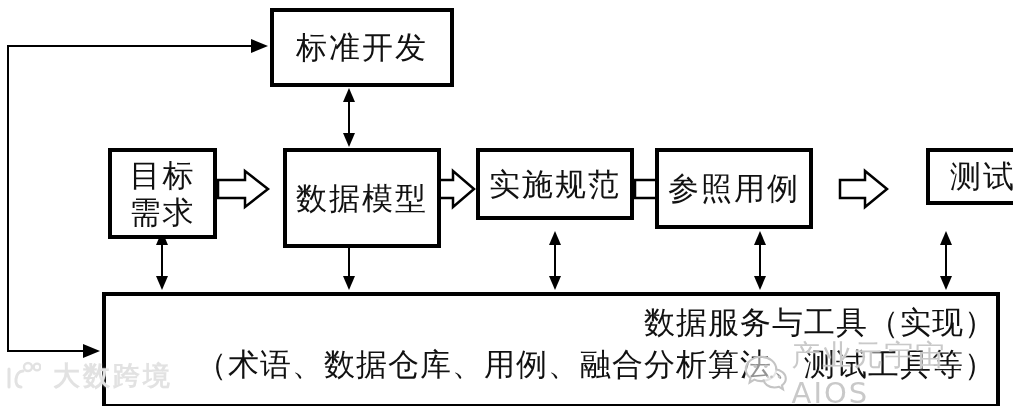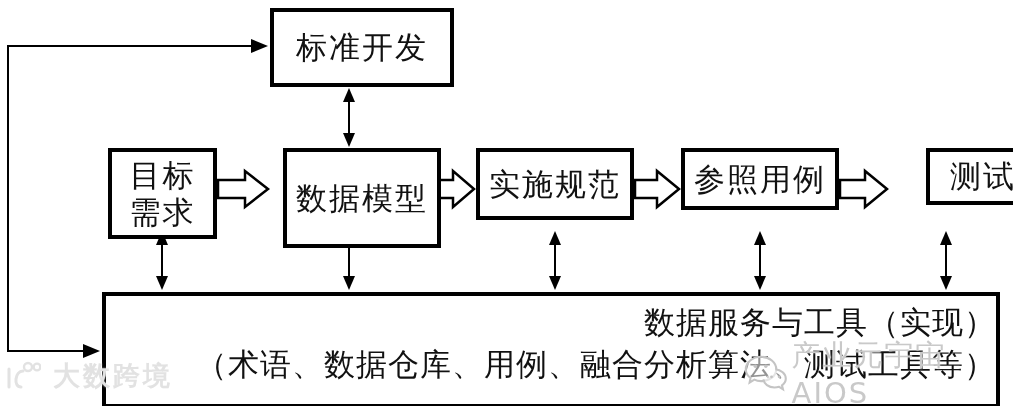--- a/index.html
+++ b/index.html
@@ -24,21 +24,21 @@
     color:#111;
     font-size:31px;
     letter-spacing:2px;
     line-height:37px;
   }
   .box span{white-space:nowrap;}
   #box-standard{left:270px;top:8px;width:184px;height:79px;}
   #box-goal{left:108px;top:148px;width:109px;height:91px;}
   #box-datamodel{left:283px;top:148px;width:158px;height:100px;}
   #box-implspec{left:476px;top:148px;width:158px;height:72px;}
-  #box-refcase{left:681px;top:148px;width:158px;height:62px;}
+  #box-refcase{left:655px;top:148px;width:158px;height:81px;}
   #box-testcert{left:926px;top:148px;width:114px;height:57px;}
   #box-services{
     left:102px;top:292px;width:898px;height:116px;
     justify-content:flex-start;
     padding-top:5px;
     line-height:42px;
     letter-spacing:1px;
     align-items:flex-end;
   }
   .wm-left{

